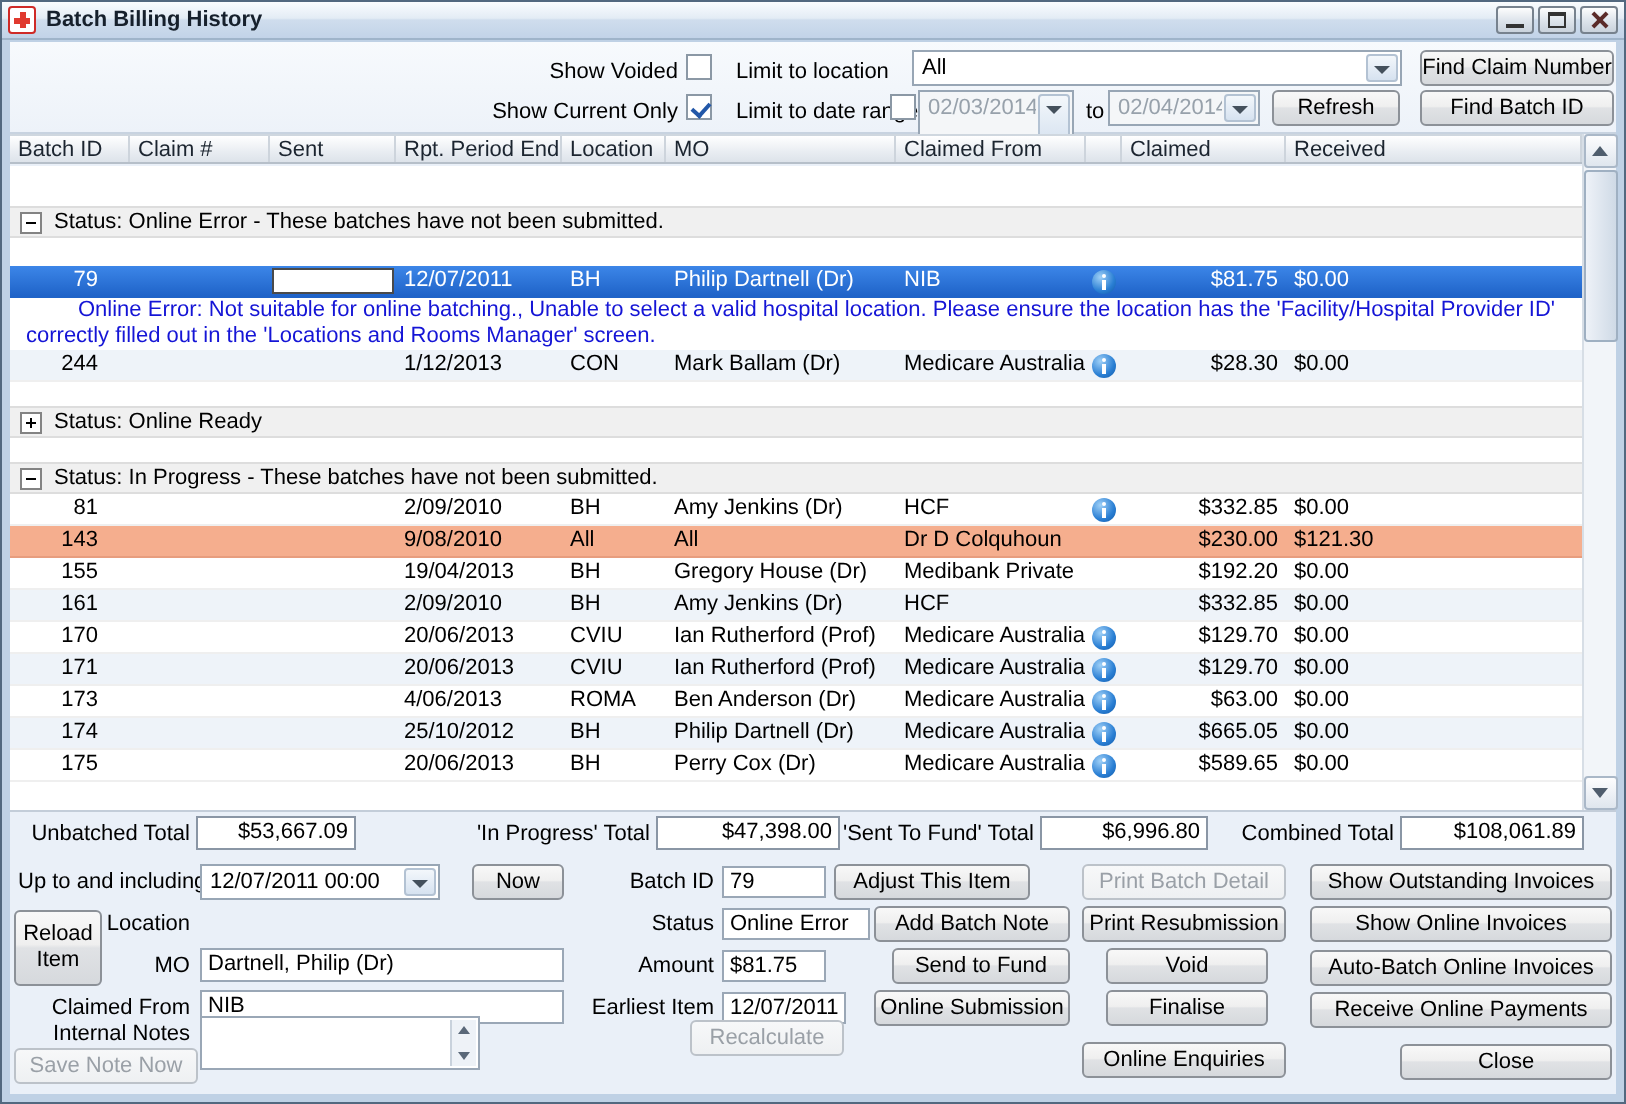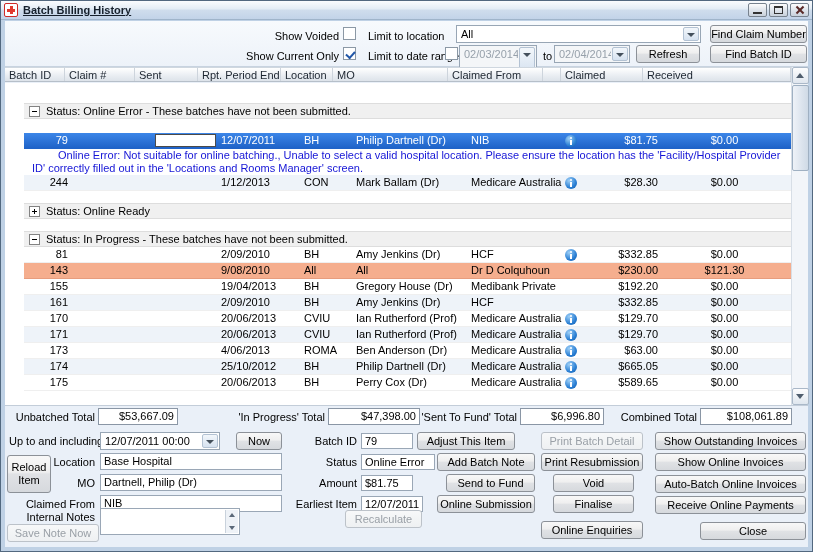--- a/index.html
+++ b/index.html
@@ -4,21 +4,21 @@
 <style>
   *{box-sizing:border-box;margin:0;padding:0;}
   html,body{background:#8fa0b4;}
   body{font-family:"Liberation Sans","DejaVu Sans",sans-serif;font-size:11px;color:#000;}
 
   .window{position:relative;width:813px;height:552px;background:#bfd1e5;border:1px solid #52687f;box-shadow:2px 3px 10px rgba(0,0,0,.45);overflow:hidden;}
   .titlebar{position:absolute;left:0;top:0;right:0;height:19px;background:linear-gradient(#fafcfe,#e3ecf5 45%,#cfdded 50%,#c2d3e8);border-bottom:1px solid #9fb4ca;display:flex;align-items:center;padding:0 3px;}
   .app-icon{width:14px;height:14px;background:#fff;border:1px solid #cf2a27;border-radius:2px;position:relative;flex:0 0 auto;}
   .app-icon::before{content:"";position:absolute;left:2px;top:5px;right:2px;height:3px;background:#e03a2f;}
   .app-icon::after{content:"";position:absolute;top:2px;bottom:2px;left:5px;width:3px;background:#e03a2f;}
-  .title{margin-left:5px;font-weight:700;color:#16202c;flex:1 1 auto;white-space:nowrap;text-decoration:underline;}
+  .title{margin-left:5px;font-weight:700;color:#16202c;flex:1 1 auto;white-space:nowrap;}
   .win-buttons{display:flex;gap:2px;}
   .winbtn{width:19px;height:14px;border:1px solid #77828e;border-radius:2px;background:linear-gradient(#fdfdfd,#dfe5ec 50%,#c9d2dc);position:relative;cursor:pointer;}
   .glyph-min{position:absolute;left:4px;bottom:2px;width:9px;height:2px;background:#333;}
   .glyph-max{position:absolute;left:4px;top:2px;width:9px;height:8px;border:1px solid #333;border-top-width:2px;}
   .glyph-x{position:absolute;left:4px;top:1px;width:9px;height:10px;}
   .glyph-x::before,.glyph-x::after{content:"";position:absolute;left:4px;top:0;width:2px;height:10px;background:#5a2a28;}
   .glyph-x::before{transform:rotate(45deg);}
   .glyph-x::after{transform:rotate(-45deg);}
 
   .client{position:absolute;left:4px;top:20px;width:803px;height:526px;background:#eaf0f8;}
@@ -44,31 +44,31 @@
   .col0{flex:0 0 60px;width:60px;}
   .col1{flex:0 0 70px;width:70px;}
   .col2{flex:0 0 63px;width:63px;}
   .col3{flex:0 0 83px;width:83px;}
   .col4{flex:0 0 52px;width:52px;}
   .col5{flex:0 0 115px;width:115px;}
   .col6{flex:0 0 95px;width:95px;}
   .col7{flex:0 0 18px;width:18px;}
   .col8{flex:0 0 82px;width:82px;}
   .col9{flex:1 1 auto;}
-  .tbody{position:absolute;left:0;top:62px;width:786px;height:322px;background:#fff;overflow:hidden;padding-left:19px;}
+  .tbody{position:absolute;left:0;top:62px;width:786px;height:322px;background:#fff;overflow:hidden;}
   .row-spacer{background:#fff;}
   .row-data{display:flex;height:16px;border-bottom:1px solid #efefef;background:#fff;cursor:default;}
   .row-data.shade{background:#eef3f9;}
   .row-data.highlight{background:#f5ae8e;border-bottom-color:#e79d7e;}
   .row-data.selected{background:linear-gradient(#3c86e8,#1f63c8);color:#fff;border-bottom-color:#1f63c8;}
   .cell{line-height:15px;padding:0 4px;white-space:nowrap;overflow:hidden;}
   .cell.col0{text-align:right;padding-right:16px;}
   .cell.col7{padding:1px 3px;}
   .cell.col8{text-align:right;}
-  .cell.col9{text-align:center;padding-right:8px;}
+  .cell.col9{text-align:left;padding-right:8px;}
   .sent-editor{width:100%;height:13px;background:#fff;border:1px solid #4a4a4a;}
   .info-icon{display:block;width:12px;height:12px;margin:1px auto;border-radius:50%;background:radial-gradient(circle at 35% 30%,#9fd0f7,#2a7fd4 60%,#1059a8);position:relative;cursor:pointer;}
   .info-icon::before{content:"";position:absolute;left:5px;top:2px;width:2px;height:2px;background:#fff;border-radius:50%;}
   .info-icon::after{content:"";position:absolute;left:5px;top:5px;width:2px;height:5px;background:#fff;}
   .row-group{height:16px;background:#f0f0f0;border-top:1px solid #ddd;border-bottom:1px solid #ddd;display:flex;align-items:center;padding-left:5px;gap:6px;}
   .group-label{white-space:nowrap;overflow:hidden;}
   .expander{width:11px;height:11px;border:1px solid #838383;background:#fff;position:relative;flex:0 0 auto;cursor:pointer;}
   .expander::before{content:"";position:absolute;left:2px;right:2px;top:4px;height:1px;background:#000;}
   .expander.plus::after{content:"";position:absolute;top:2px;bottom:2px;left:4px;width:1px;background:#000;}
   .row-error{color:#1515d6;line-height:13px;overflow:hidden;background:#fff;}
@@ -355,21 +355,20 @@
       </span>
       <span class="btn" style="left:231px;top:5px;width:46px">Now</span>
       <span class="lbl rl" style="left:288px;top:8px;width:64px">Batch ID</span>
       <span class="rbox" style="left:356px;top:6px;width:52px">79</span>
       <span class="btn" style="left:412px;top:5px;width:98px">Adjust This Item</span>
       <span class="btn disabled" style="left:536px;top:5px;width:102px">Print Batch Detail</span>
       <span class="btn" style="left:650px;top:5px;width:151px">Show Outstanding Invoices</span>
 
       <span class="btn multi" style="left:2px;top:28px;width:44px;height:38px">Reload Item</span>
       <span class="lbl rl" style="left:0;top:29px;width:90px">Location</span>
-      <span class="field" style="left:95px;top:26px;width:182px">Base Hospital</span>
       <span class="lbl rl" style="left:288px;top:29px;width:64px">Status</span>
       <span class="rbox" style="left:356px;top:27px;width:74px">Online Error</span>
       <span class="btn" style="left:432px;top:26px;width:98px">Add Batch Note</span>
       <span class="btn" style="left:536px;top:26px;width:102px">Print Resubmission</span>
       <span class="btn" style="left:650px;top:26px;width:151px">Show Online Invoices</span>
 
       <span class="lbl rl" style="left:0;top:50px;width:90px">MO</span>
       <span class="field" style="left:95px;top:47px;width:182px">Dartnell, Philip (Dr)</span>
       <span class="lbl rl" style="left:288px;top:50px;width:64px">Amount</span>
       <span class="rbox" style="left:356px;top:48px;width:52px">$81.75</span>

